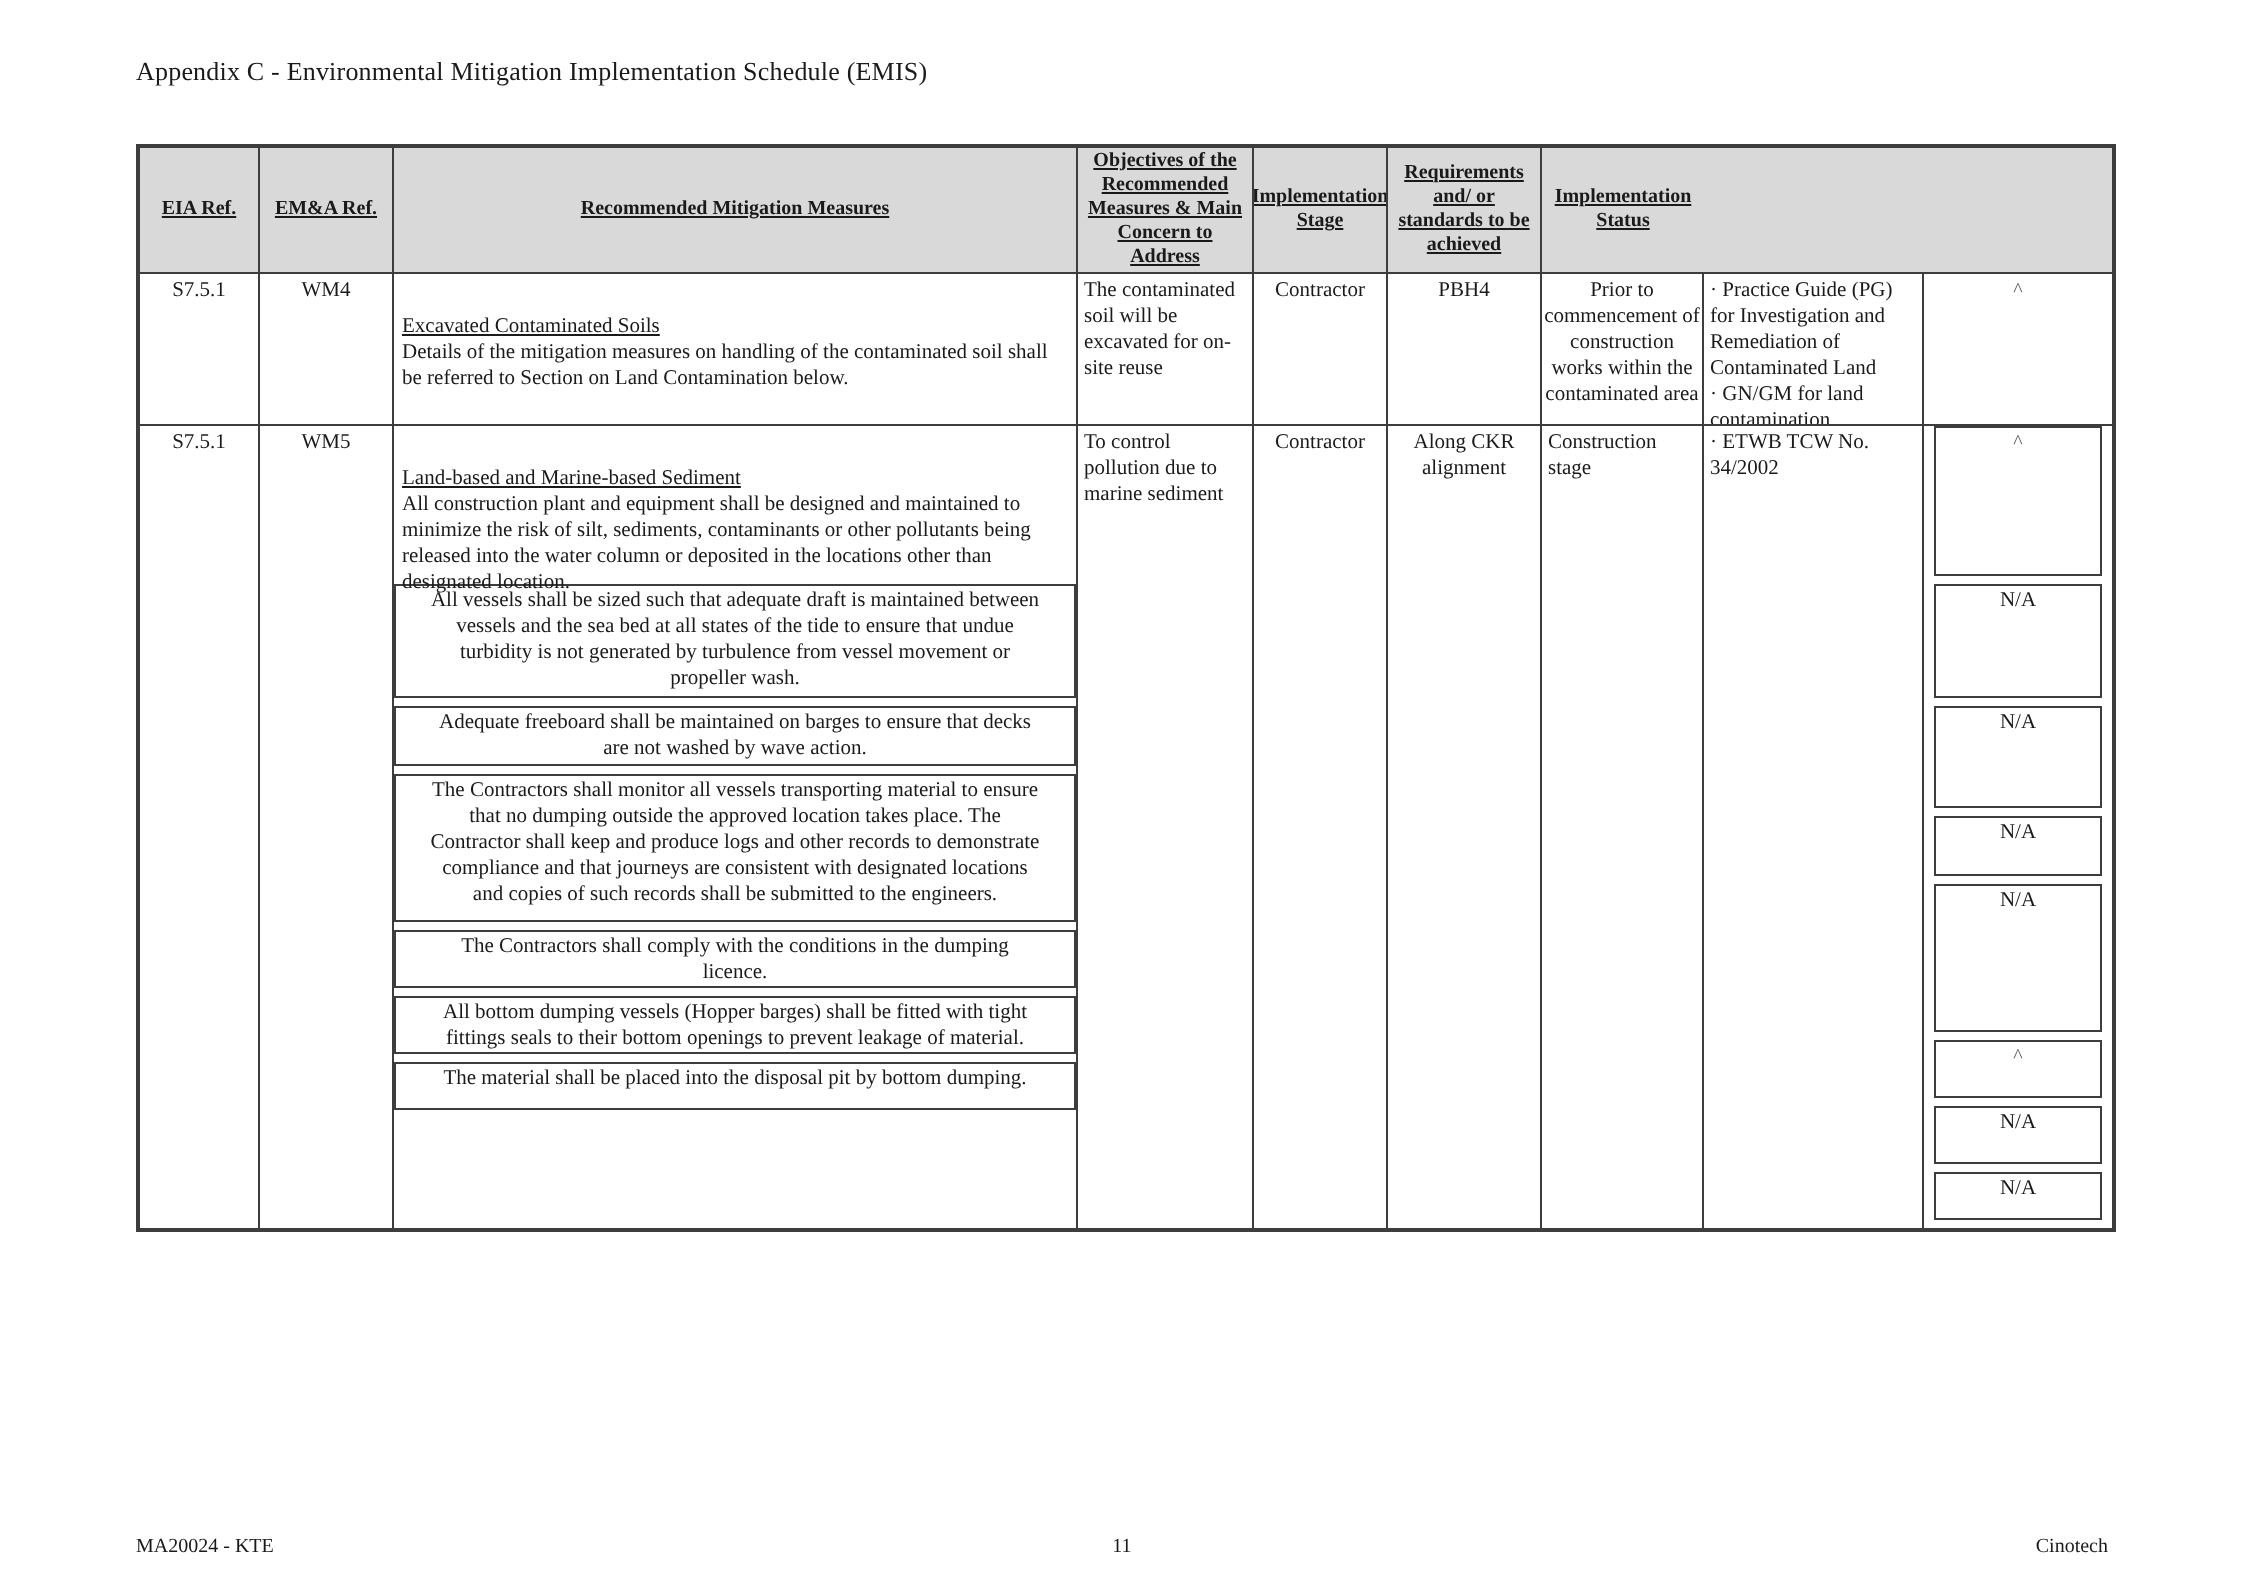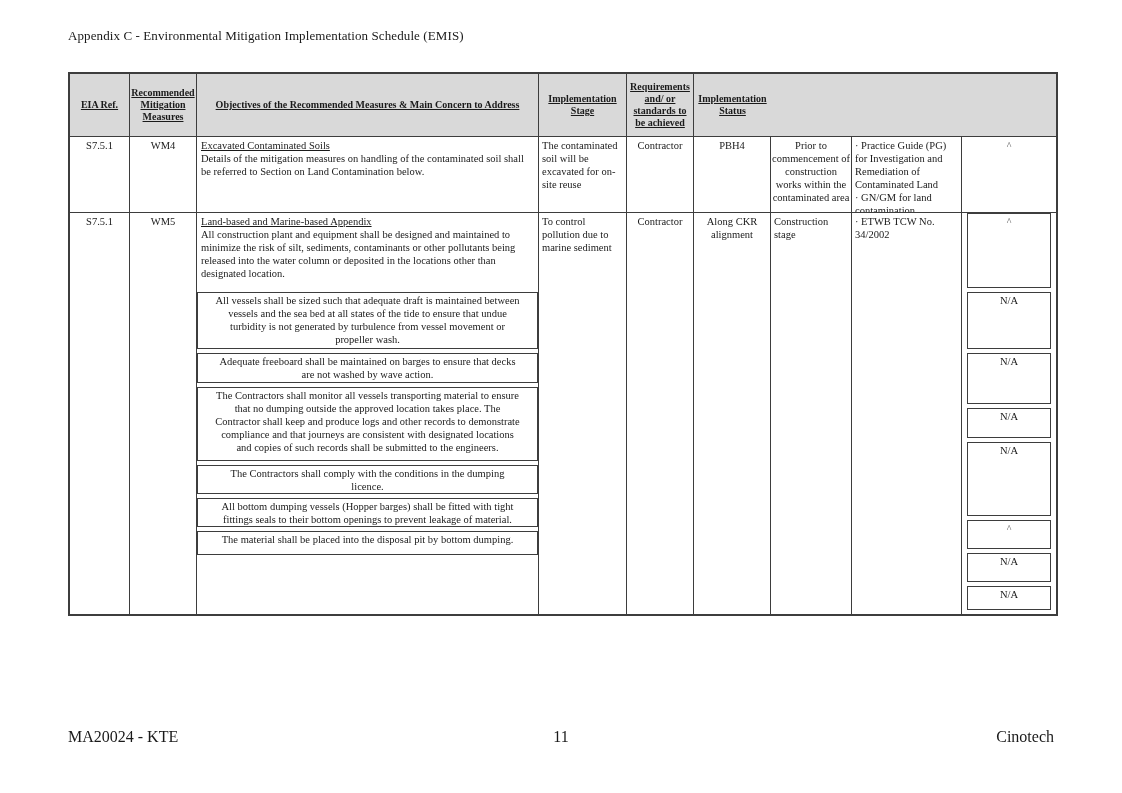--- a/index.html
+++ b/index.html
@@ -33,56 +33,57 @@
   .cell:last-child { border-right:none; }
   .th {
     font-weight:bold; text-align:center;
     display:flex; align-items:center; justify-content:center;
     line-height:12px; padding:1px 2px; font-size:10px;text-decoration:underline;
   }
   .th.break { overflow-wrap:anywhere; }
   .center { text-align:center; }
   .u { text-decoration:underline; }
   .c-measures { padding:0; }
-  .m-para1 { padding:2px 4px; }
+  .m-para1 { padding:20px 4px; }
   .sub-box {
     border:1.4px solid #3d3d3d;
     margin:0 0 4px 0;
     padding:1px 16px;
     overflow:hidden;
     text-align:center;
   }
   .c-status-wm5 { padding:0 5px; }
   .s-box {
     border:1.4px solid #3d3d3d;
     margin:0 0 4px 0;
     text-align:center; overflow:hidden;
     padding-top:1px;
   }
   .caret { font-size:10px; color:#555; }
   .req-item { margin:0; }
   .h57{height:57px} .h51{height:51px} .h30{height:30px} .h74{height:74px}
   .h29{height:29px} .h24{height:24px; margin-bottom:0} .h75{height:75px} .h79{height:79px}
   .footer {
-    position:absolute; left:68px; top:728px; width:986px;
-    font-size:16px; display:flex;
+    position:absolute; left:68px; top:768px; width:986px;
+    font-size:10px; display:flex;
   }
   .footer .f-left { width:33%; text-align:left; }
   .footer .f-center { width:34%; text-align:center; }
   .footer .f-right { width:33%; text-align:right; }
 </style>
 </head>
 <body>
 
 <div class="doc-title">Appendix C - Environmental Mitigation Implementation Schedule (EMIS)</div>
 
 <div class="emis-table">
 
   <div class="t-row header-row">
     <div class="cell th">EIA Ref.</div>
+    <div class="cell th">EM&amp;A Ref.</div>
     <div class="cell th">Recommended Mitigation Measures</div>
     <div class="cell th">Objectives of the Recommended Measures &amp; Main Concern to Address</div>
     <div class="cell th">Implementation Stage</div>
     <div class="cell th">Requirements and/ or standards to be achieved</div>
     <div class="cell th">Implementation Status</div>
   </div>
 
   <div class="t-row row-wm4">
     <div class="cell center">S7.5.1</div>
     <div class="cell center">WM4</div>
@@ -102,21 +103,21 @@
     </div>
     <div class="cell center caret">^</div>
   </div>
 
   <div class="t-row row-wm5">
     <div class="cell center">S7.5.1</div>
     <div class="cell center">WM5</div>
 
     <div class="cell c-measures">
       <div class="m-para1 h79">
-        <span class="u">Land-based and Marine-based Appendix</span>
+        <span class="u">Land-based and Marine-based Sediment</span>
         <div>All construction plant and equipment shall be designed and maintained to minimize the risk of silt, sediments, contaminants or other pollutants being released into the water column or deposited in the locations other than designated location.</div>
       </div>
       <div class="sub-box h57">All vessels shall be sized such that adequate draft is maintained between vessels and the sea bed at all states of the tide to ensure that undue turbidity is not generated by turbulence from vessel movement or propeller wash.</div>
       <div class="sub-box h30">Adequate freeboard shall be maintained on barges to ensure that decks are not washed by wave action.</div>
       <div class="sub-box h74">The Contractors shall monitor all vessels transporting material to ensure that no dumping outside the approved location takes place. The Contractor shall keep and produce logs and other records to demonstrate compliance and that journeys are consistent with designated locations and copies of such records shall be submitted to the engineers.</div>
       <div class="sub-box h29">The Contractors shall comply with the conditions in the dumping licence.</div>
       <div class="sub-box h29">All bottom dumping vessels (Hopper barges) shall be fitted with tight fittings seals to their bottom openings to prevent leakage of material.</div>
       <div class="sub-box h24">The material shall be placed into the disposal pit by bottom dumping.</div>
     </div>
 

